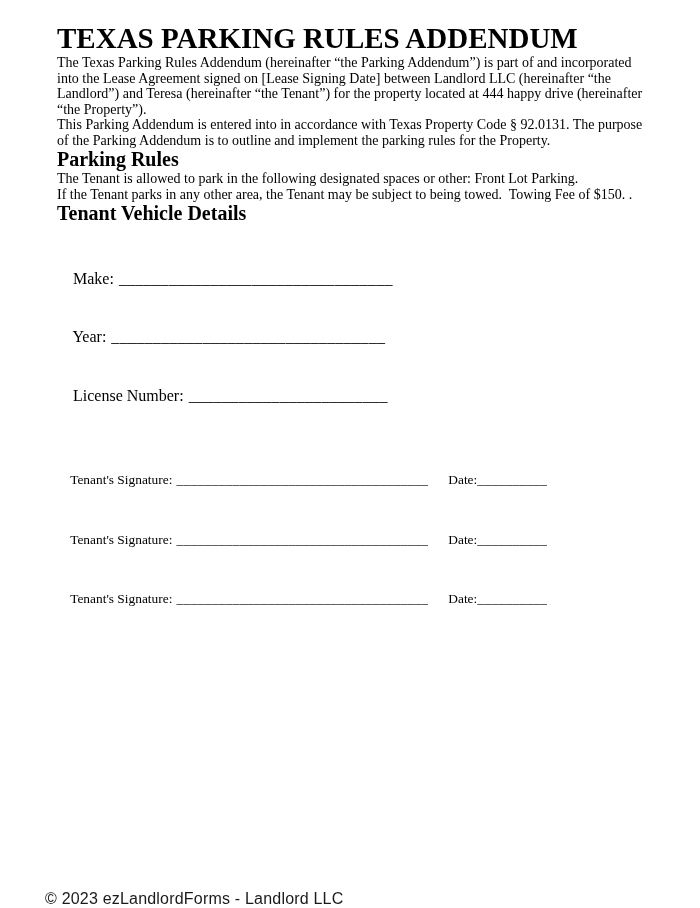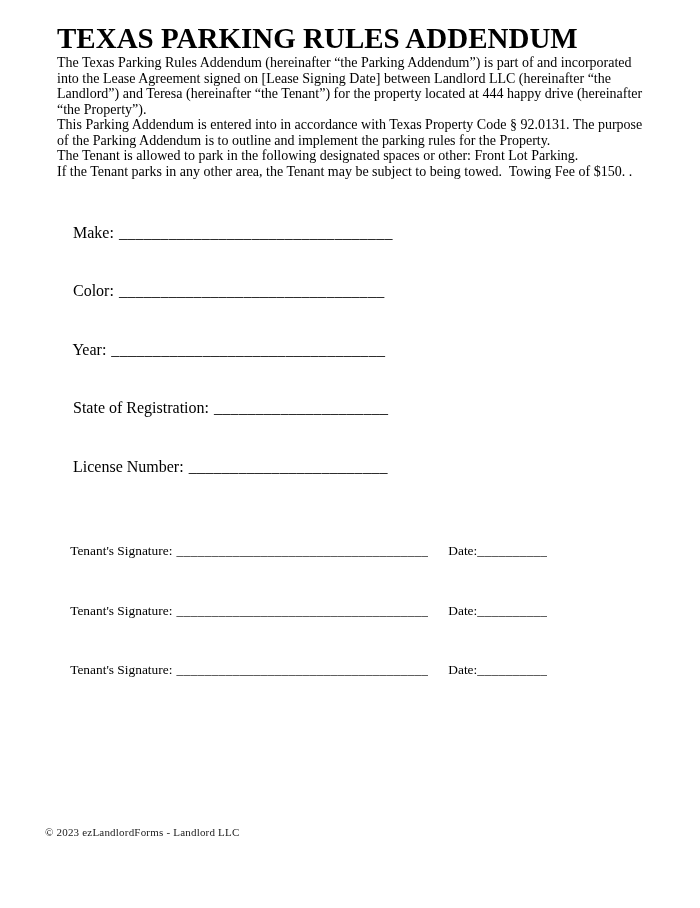--- a/index.html
+++ b/index.html
@@ -57,52 +57,48 @@
     margin-bottom: 13px;
     white-space: pre;
   }
   .sig-row.first { margin-top: 38px; }
   .sig-blank { margin-left: 4px; letter-spacing: 0.3px; }
   .date-label { margin-left: 20px; }
   .date-blank { letter-spacing: 0.3px; }
   .footer {
     position: absolute;
     left: 45px;
-    top: 826px;
-    font-family: Liberation Serif, serif;
-    font-size: 11px;
+    top: 890px;
+    font-family: Liberation Sans, sans-serif;
+    font-size: 16px;
     color: #1a1a1a;
     letter-spacing: 0.2px;
   }
 </style>
 </head>
 <body>
 
 <div class="page">
 
   <h1 class="doc-title">TEXAS PARKING RULES ADDENDUM</h1>
 
   <p class="body p-intro-1">The Texas Parking Rules Addendum (hereinafter “the Parking Addendum”) is part of and incorporated into the Lease Agreement signed on [Lease Signing Date] between Landlord LLC (hereinafter “the Landlord”) and Teresa (hereinafter “the Tenant”) for the property located at 444 happy drive (hereinafter “the Property”).</p>
   <p class="body p-intro-2">This Parking Addendum is entered into in accordance with Texas Property Code § 92.0131. The purpose of the Parking Addendum is to outline and implement the parking rules for the Property.</p>
 
+  <h2 class="section-heading h-parking">Parking Rules</h2>
   <p class="body p-rule-1">The Tenant is allowed to park in the following designated spaces or other: Front Lot Parking.</p>
   <p class="body p-rule-2">If the Tenant parks in any other area, the Tenant may be subject to being towed.  Towing Fee of $150. .</p>
 
+  <h2 class="section-heading h-vehicle">Tenant Vehicle Details</h2>
 
   <div class="field-row first">
     <span class="field-label">Make:</span><span class="field-blank">_________________________________</span>
   </div>
   <div class="field-row">
-    <span class="field-label">Color:</span><span class="field-blank">________________________________</span>
-  </div>
-  <div class="field-row">
     <span class="field-label">Year:</span><span class="field-blank">_________________________________</span>
-  </div>
-  <div class="field-row">
-    <span class="field-label">State of Registration:</span><span class="field-blank">_____________________</span>
   </div>
   <div class="field-row">
     <span class="field-label">License Number:</span><span class="field-blank">________________________</span>
   </div>
 
 
   <div class="sig-row first">
     <span>Tenant's Signature:</span><span class="sig-blank">____________________________________</span><span class="date-label">Date:</span><span class="date-blank">__________</span>
   </div>
   <div class="sig-row">

